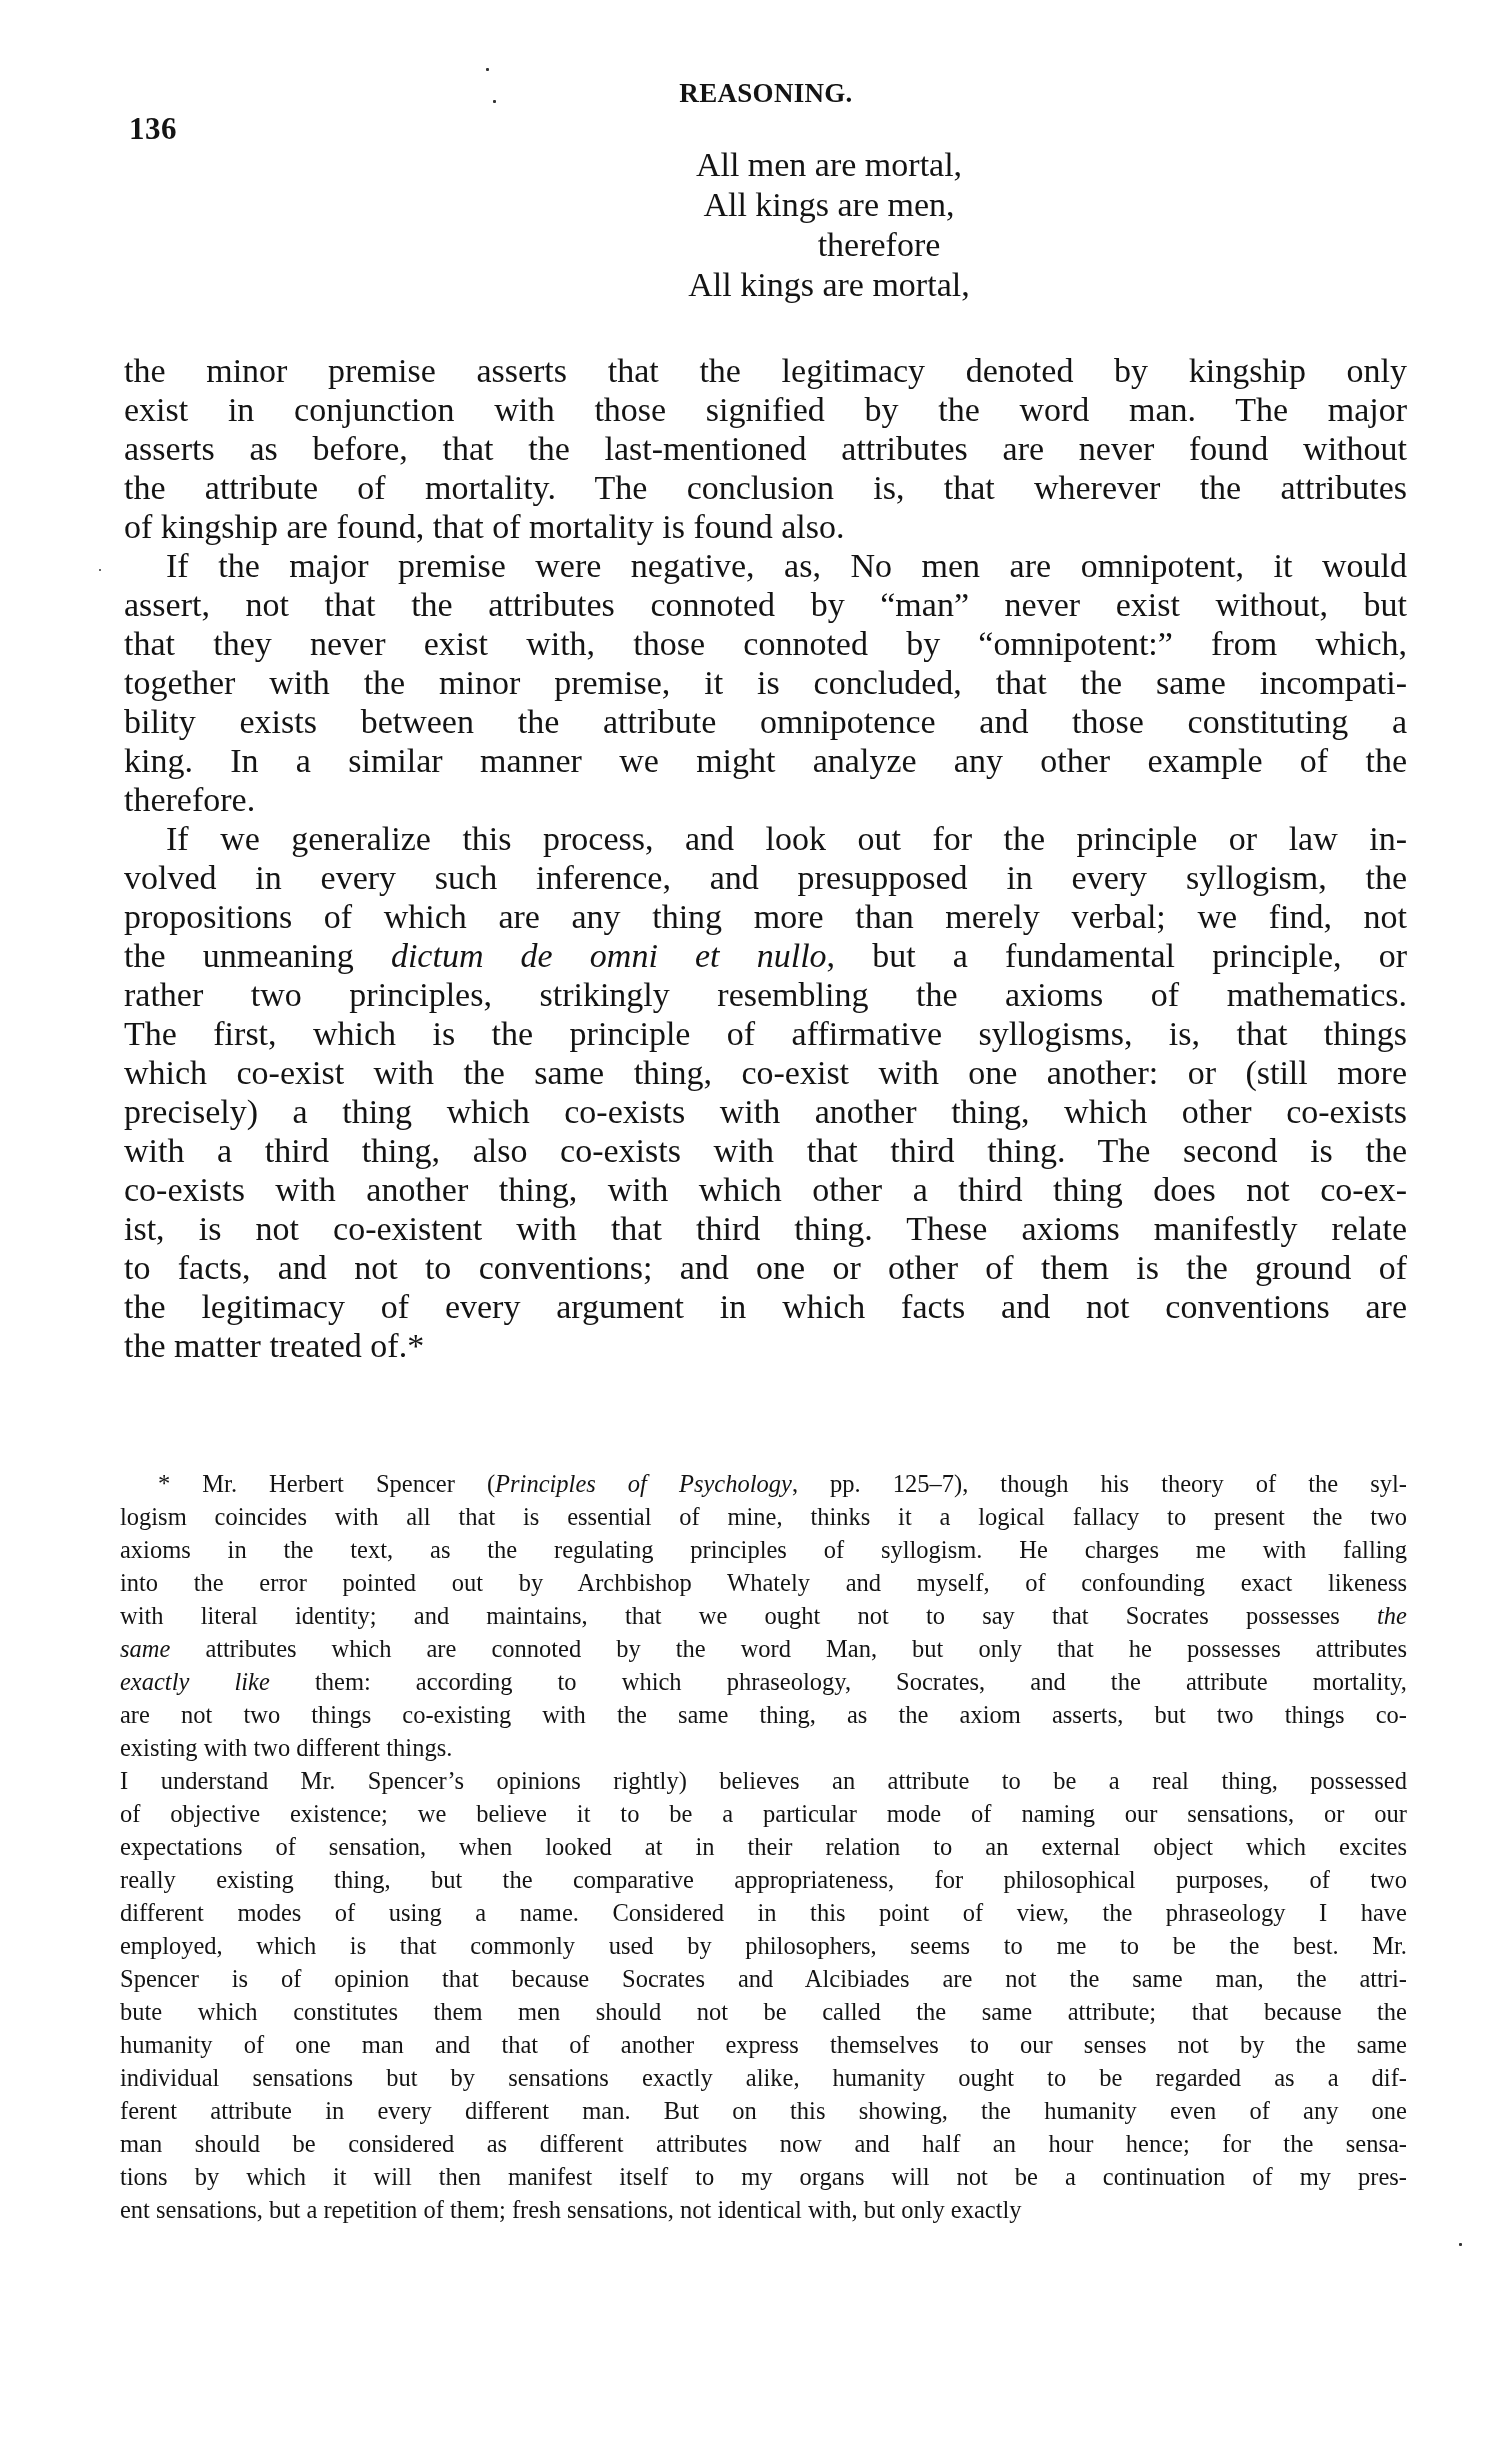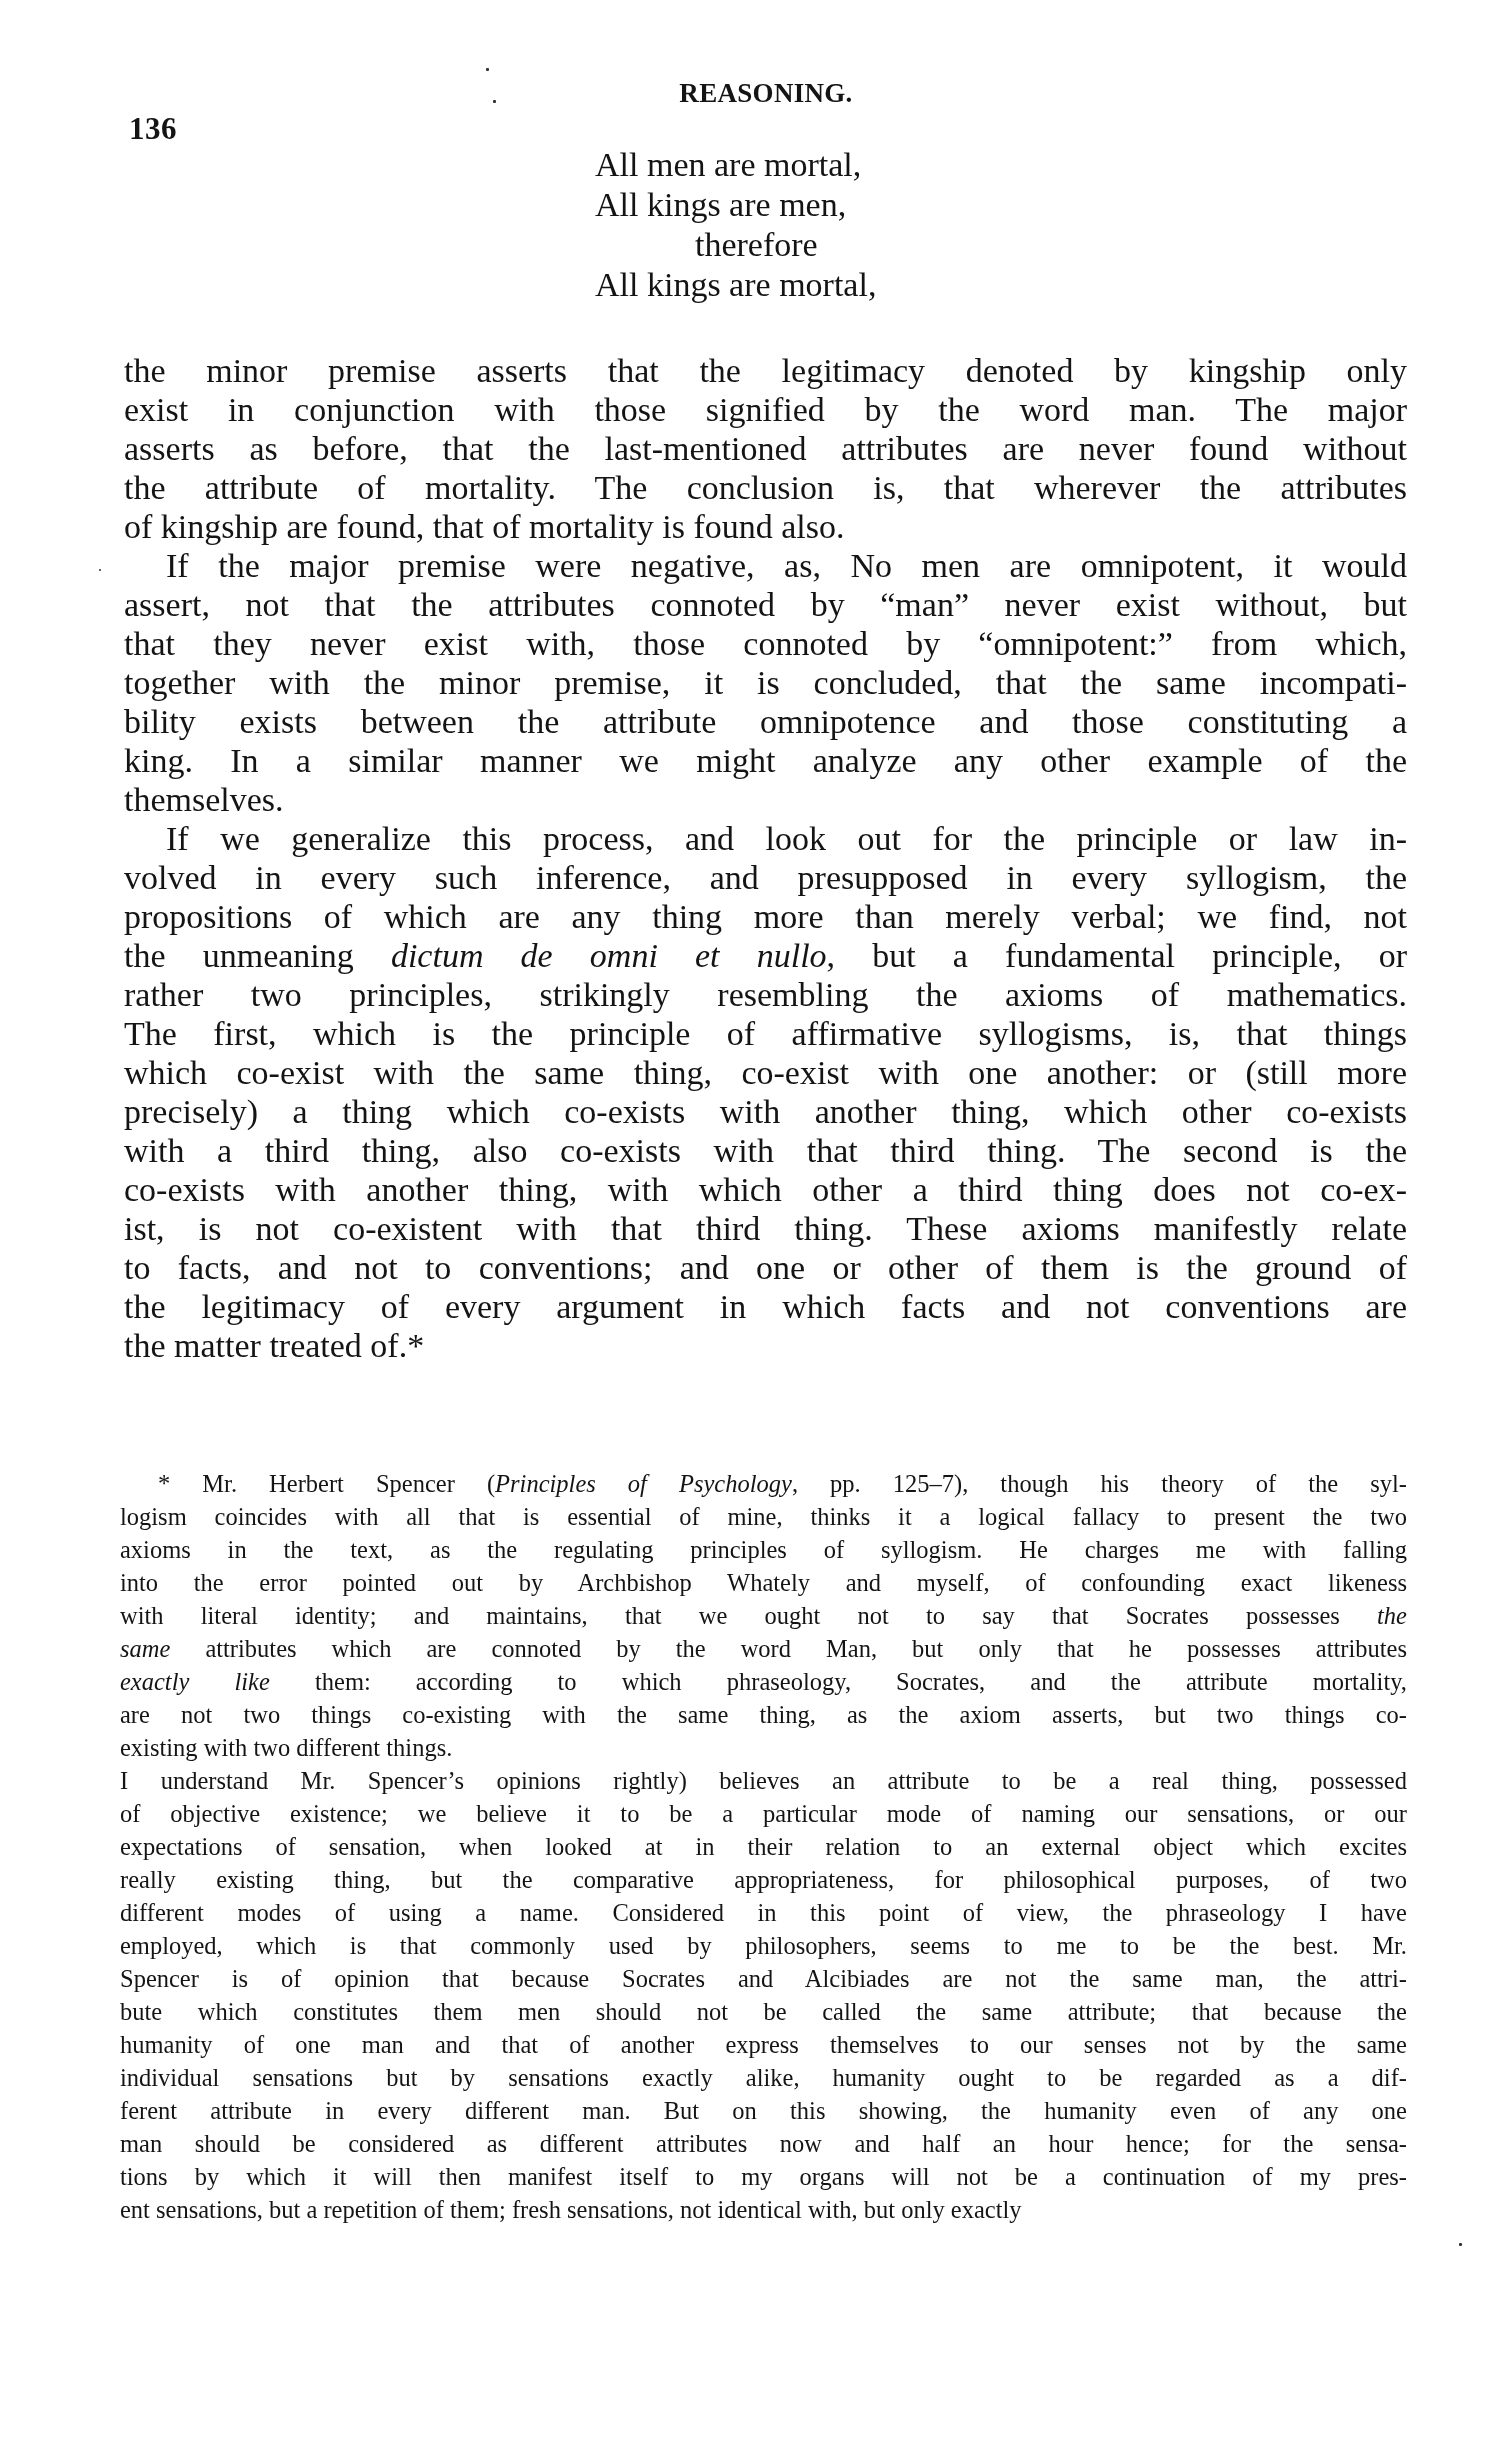--- a/index.html
+++ b/index.html
@@ -31,25 +31,26 @@
     width: 1532px;
     top: 76px;
     text-align: center;
     font-size: 27px;
     font-weight: bold;
     line-height: 34px;
     letter-spacing: 0.3px;
   }
   .syllogism {
     position: absolute;
-    left: 595px;
+    left: 620px;
     top: 145px;
     width: 418px;
     font-size: 34px;
     line-height: 40px;
+    text-align: center;
   }
   .syllogism .s-line { display: block; white-space: nowrap; }
   .syllogism .s-center { padding-left: 100px; }
 
   .body-text {
     position: absolute;
     left: 124px;
     top: 351px;
     width: 1283px;
     font-size: 34px;
@@ -133,21 +134,21 @@
         <span class="line-wrap">
           <span class="line-inner">together with the minor premise, it is concluded, that the same incompati-</span>
         </span>
         <span class="line-wrap">
           <span class="line-inner">bility exists between the attribute omnipotence and those constituting a</span>
         </span>
         <span class="line-wrap">
           <span class="line-inner">king.  In a similar manner we might analyze any other example of the</span>
         </span>
         <span class="line-wrap last">
-          <span class="line-inner">themselves.</span>
+          <span class="line-inner">therefore.</span>
         </span>
       </div>
       <div>
         <span class="line-wrap indent">
           <span class="line-inner">If we generalize this process, and look out for the principle or law in-</span>
         </span>
         <span class="line-wrap">
           <span class="line-inner">volved in every such inference, and presupposed in every syllogism, the</span>
         </span>
         <span class="line-wrap">

